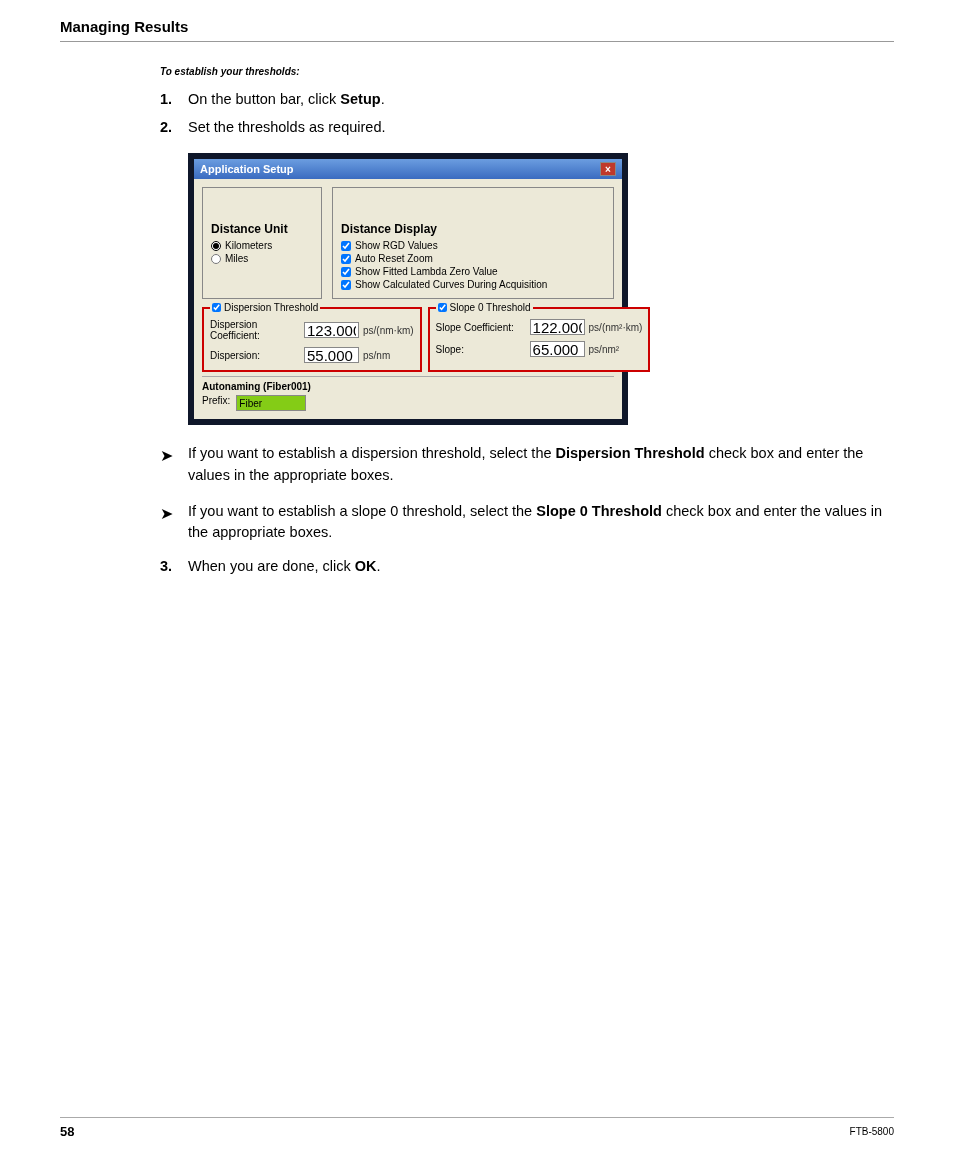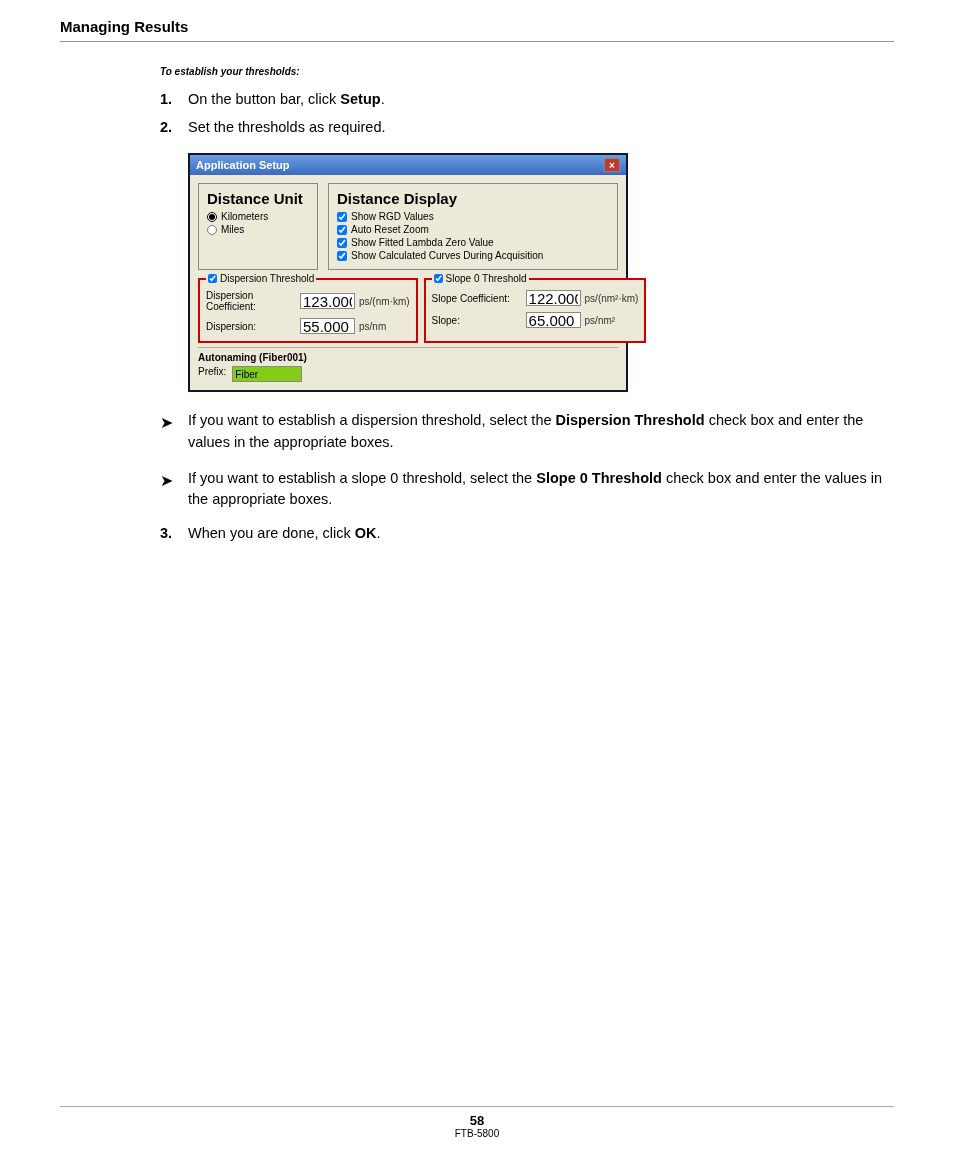--- a/index.html
+++ b/index.html
@@ -67,21 +67,21 @@
       min-width: 28px;
     }
 
     .step-text {
       flex: 1;
     }
 
     
     .screenshot-container {
       margin: 18px 0 18px 28px;
-      border: 2px solid #0f172a;
+      border: 6px solid #0f172a;
       background: #f0f0f0;
       width: 440px;
       font-family: 'Tahoma', Arial, sans-serif;
       font-size: 11px;
     }
 
     .app-titlebar {
       background: linear-gradient(to bottom, #6b9de0 0%, #3a6bc0 100%);
       color: white;
       font-weight: bold;
@@ -118,22 +118,23 @@
 
     .section-box {
       border: 1px solid #888;
       background: #ece9d8;
       padding: 6px 8px;
       flex: 1;
     }
 
     .section-label {
       font-weight: bold;
-      font-size: 15px;
+      font-size: 12px;
       margin-bottom: 4px;
+      margin-top: 28px;
     }
 
     .radio-row {
       display: flex;
       align-items: center;
       gap: 4px;
       margin-bottom: 2px;
       font-size: 10px;
     }
 
@@ -262,21 +263,20 @@
       bottom: 20px;
       left: 60px;
       right: 60px;
       display: flex;
       justify-content: space-between;
       align-items: center;
       border-top: 1px solid #aaa;
       padding-top: 6px;
       font-family: Arial, Helvetica, sans-serif;
       font-size: 13px;
-      flex-direction: column;
     }
 
     .footer-page {
       font-weight: bold;
     }
 
     .footer-product {
       font-size: 10px;
     }
   </style>

